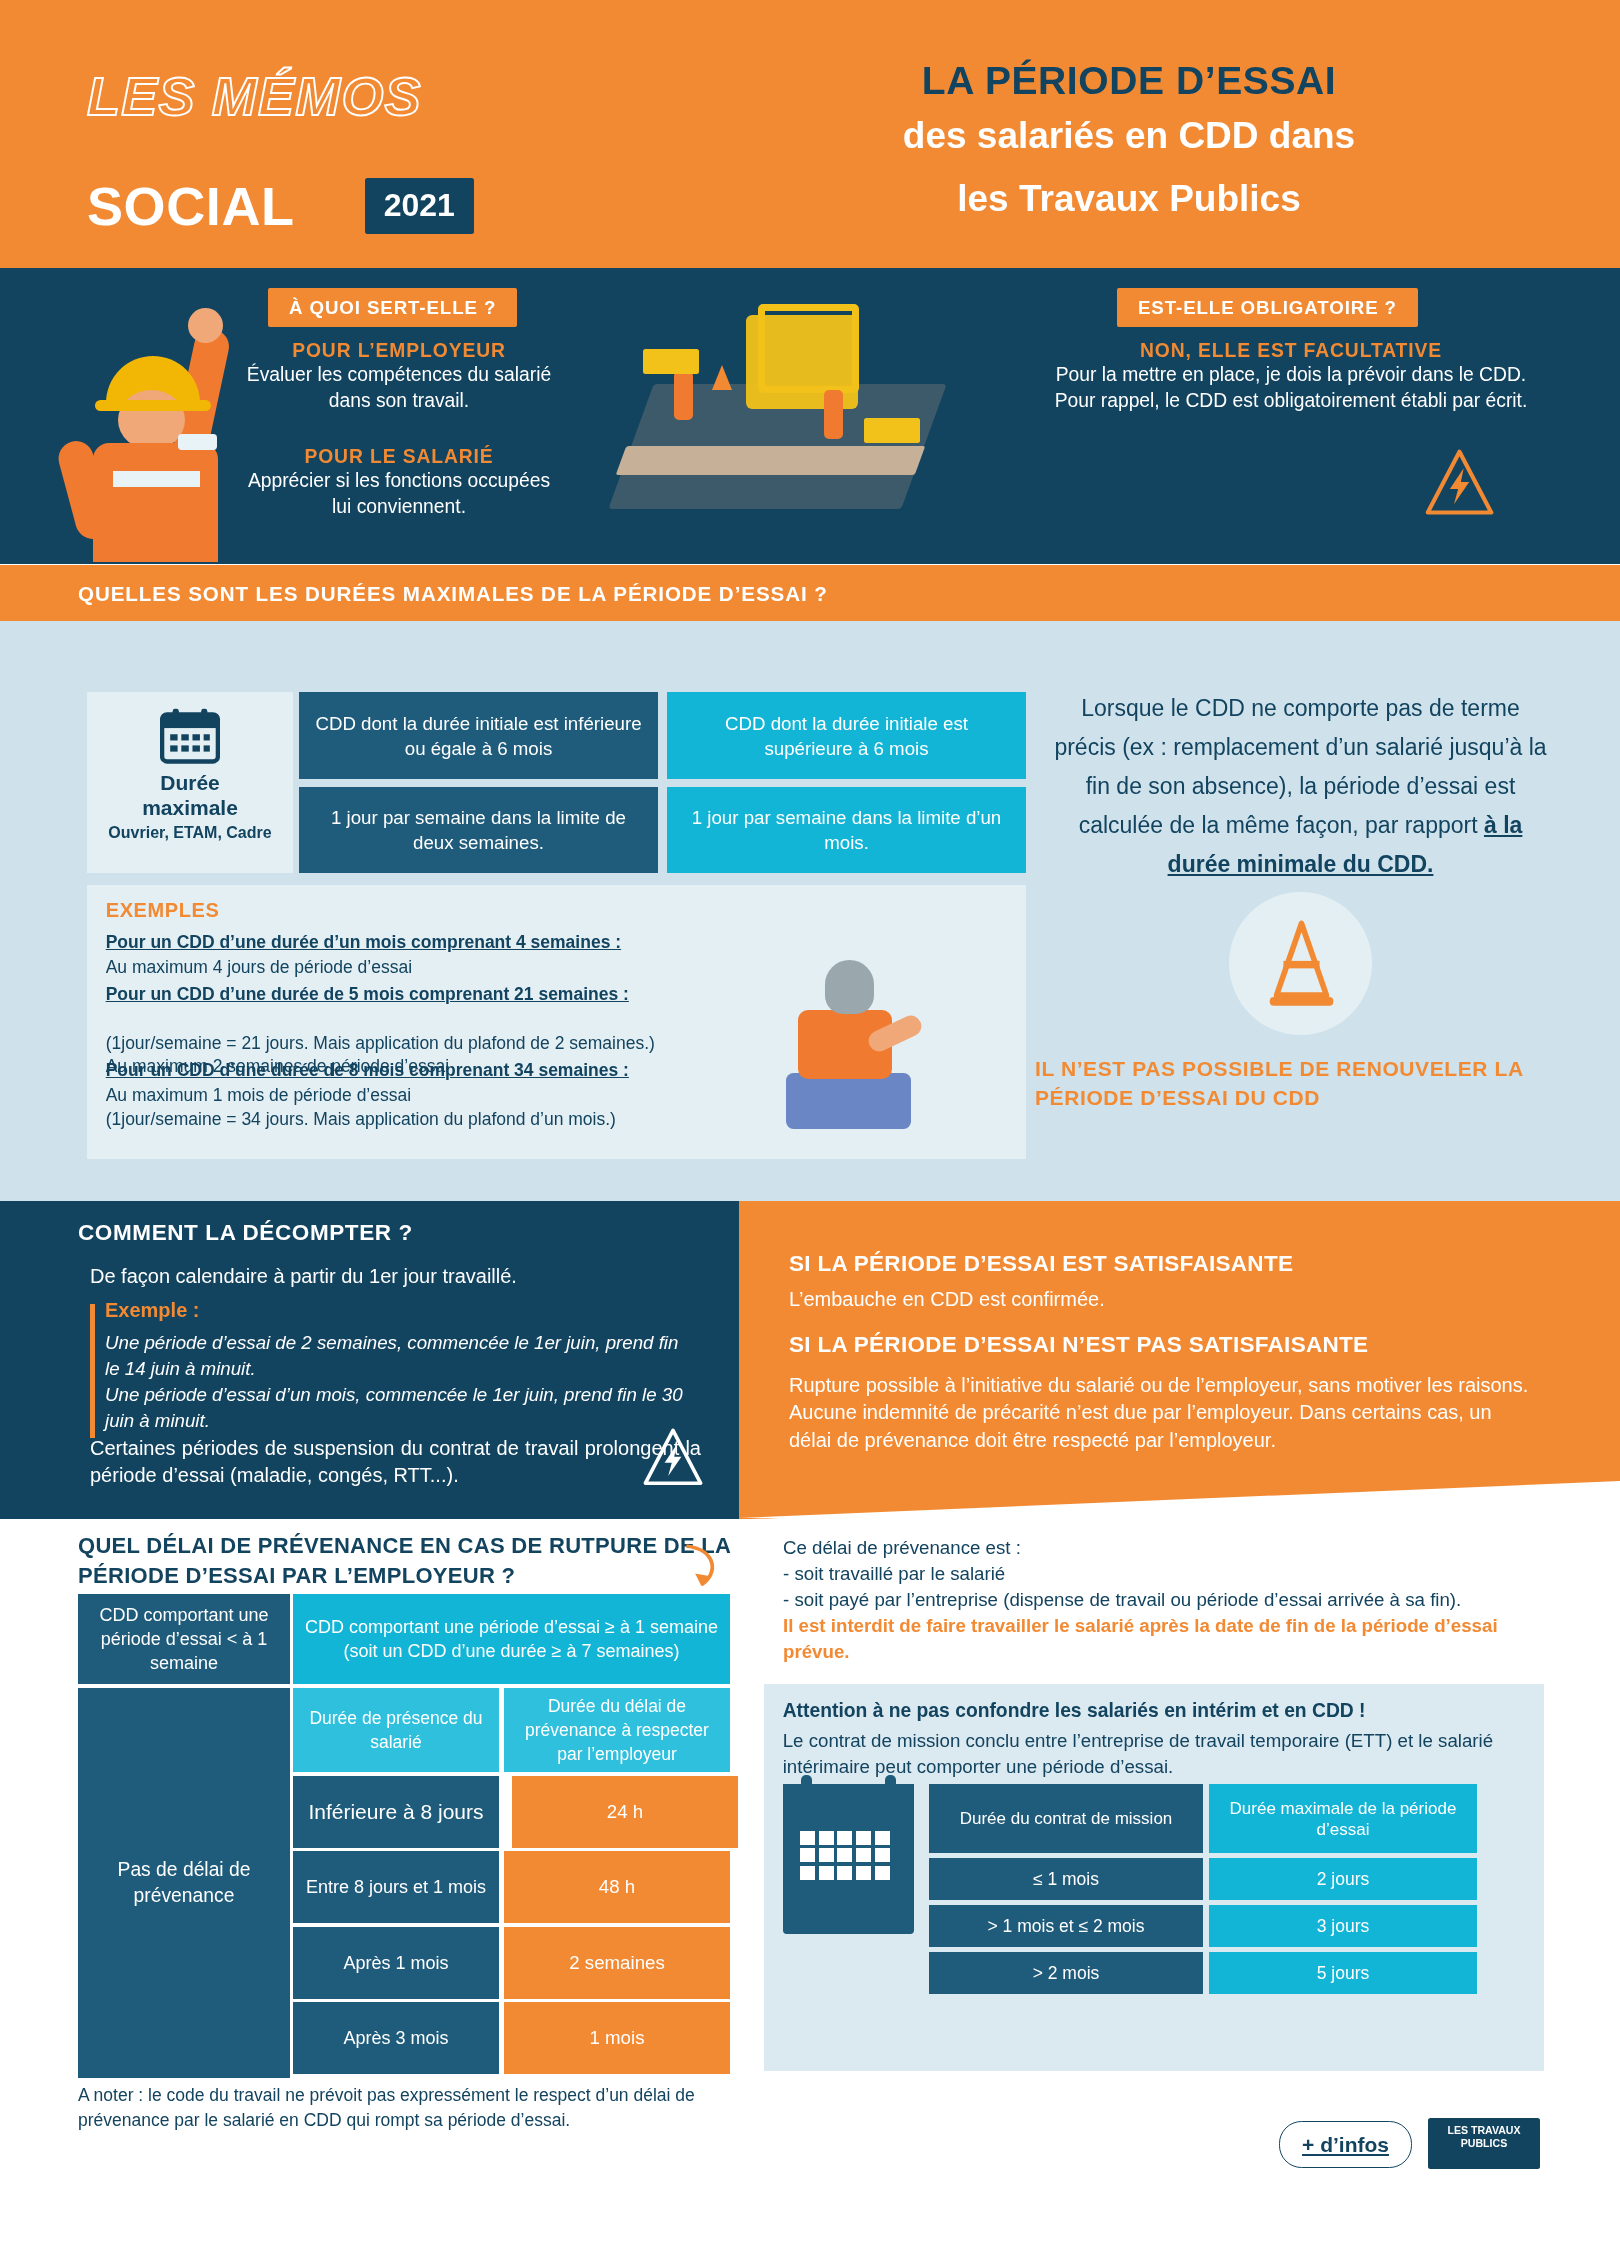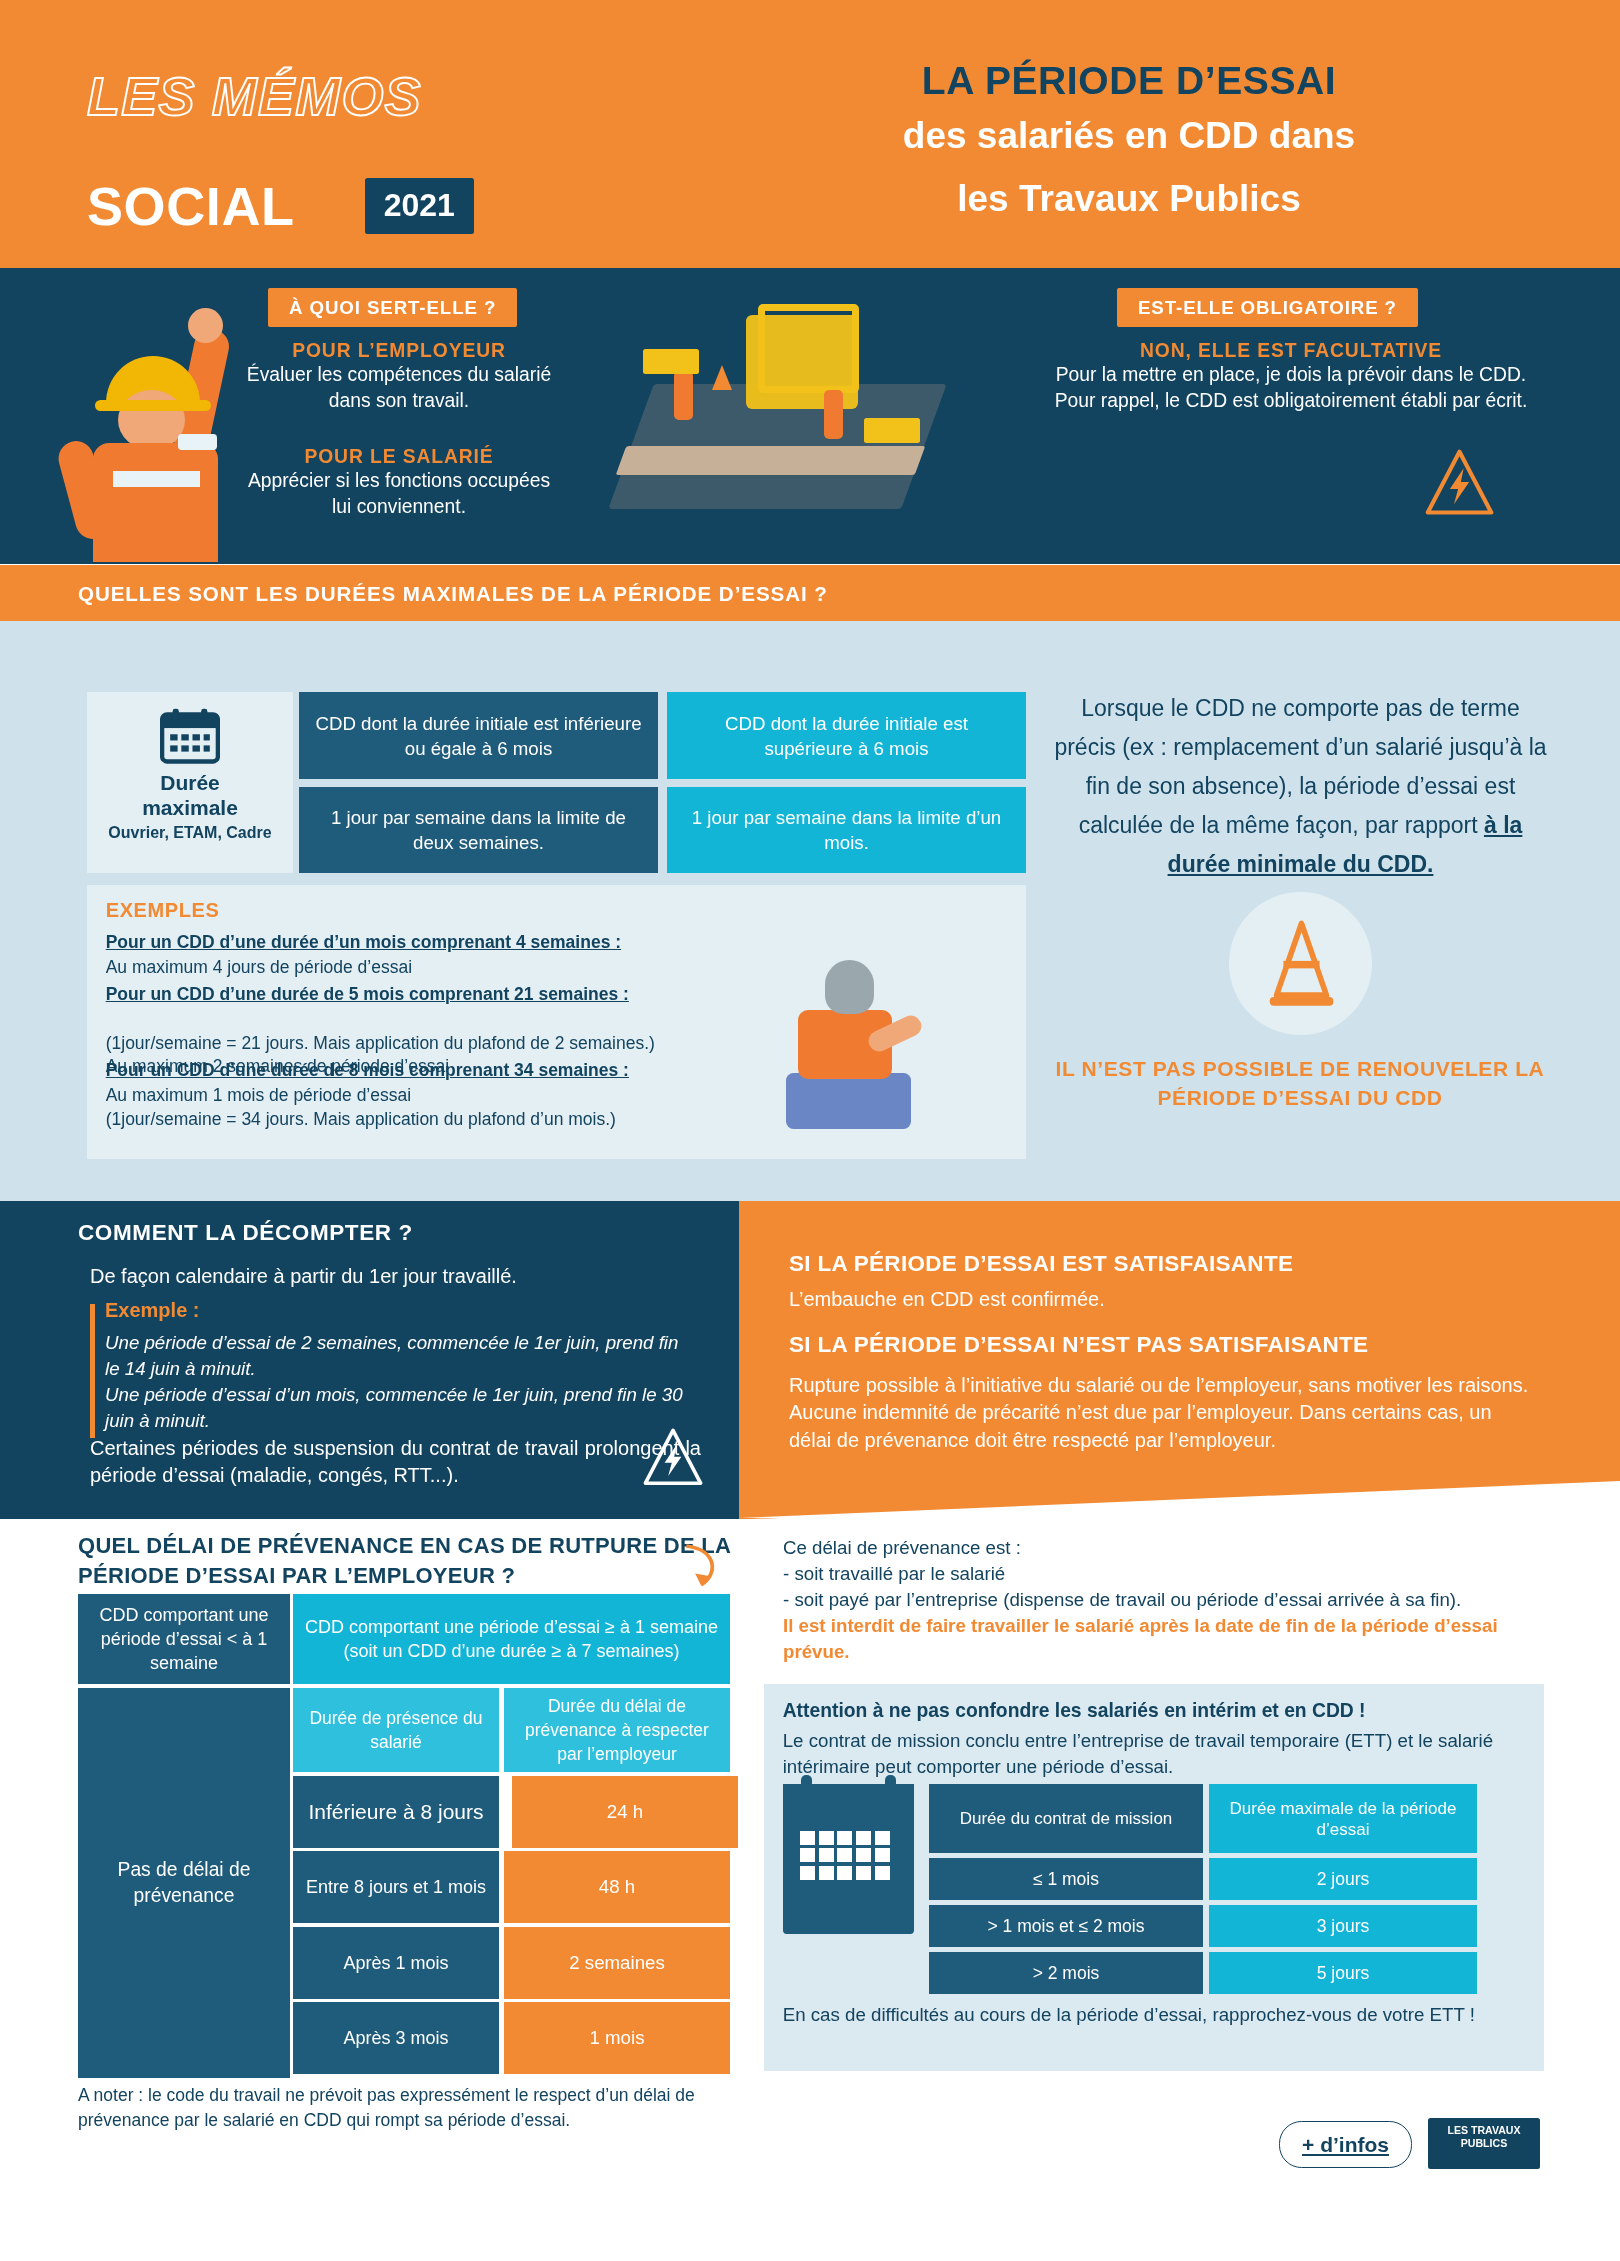--- a/index.html
+++ b/index.html
@@ -134,21 +134,21 @@
   }
   .ex-title{position:absolute;left:18.7px;top:13.7px;font-size:20px;font-weight:bold;color:#f28a33;letter-spacing:0.6px;}
   .ex-line{position:absolute;left:18.7px;font-size:17.5px;line-height:24px;color:#12435f;width:811px;}
   .ex-line b{text-decoration:underline;}
 
   .cone-badge{
     position:absolute;left:1229px;top:892px;width:143px;height:143px;border-radius:50%;background:#e4eff4;
   }
   .cone-badge svg{position:absolute;left:32px;top:25px;}
   .no-renew{
-    position:absolute;left:1035px;top:1054px;width:530px;text-align:center;
+    position:absolute;left:1035px;top:1054px;width:530px;text-align:left;
     color:#f28a33;font-weight:bold;font-size:21px;line-height:29px;letter-spacing:0.6px;
   }
 
   
   .mason{position:absolute;left:773px;top:954px;width:162px;height:187px;}
   .m-head{position:absolute;left:52px;top:6.2px;width:49px;height:54px;background:#9aa7ad;border-radius:25px 25px 18.7px 18.7px;}
   .m-body{position:absolute;left:25px;top:56px;width:94px;height:69px;background:#f07a2f;border-radius:10px;}
   .m-legs{position:absolute;left:12.5px;top:119px;width:125px;height:56px;background:#6a86c4;border-radius:7.5px;}
   .m-arm{position:absolute;left:94px;top:69px;width:56px;height:21px;background:#f0a878;border-radius:11.2px;transform:rotate(-25deg);}
 
@@ -411,21 +411,20 @@
   <div class="right-col-txt">
     <div>Ce délai de prévenance est :</div>
     <div>- soit travaillé par le salarié</div>
     <div>- soit payé par l’entreprise (dispense de travail ou période d’essai arrivée à sa fin).</div>
     <div class="orange-b">Il est interdit de faire travailler le salarié après la date de fin de la période d’essai prévue.</div>
   </div>
 
   <div class="att-box">
     <div class="att-t">Attention à ne pas confondre les salariés en intérim et en CDD !</div>
     <div class="att-p">Le contrat de mission conclu entre l’entreprise de travail temporaire (ETT) et le salarié intérimaire peut comporter une période d’essai.</div>
-    <div class="att-end">En cas de difficultés au cours de la période d’essai, rapprochez-vous de votre ETT !</div>
   </div>
 
   <div class="cal2">
     <div style="position:absolute;left:0;top:0;width:131px;height:30px;background:#1f5b7a;"></div>
     <div style="position:absolute;left:17.5px;top:-8.7px;width:11.2px;height:21px;background:#1f5b7a;border-radius:5px;"></div>
     <div style="position:absolute;left:102px;top:-8.7px;width:11.2px;height:21px;background:#1f5b7a;border-radius:5px;"></div>
     <div class="grid">
       <div class="cellg"></div>
         <div class="cellg"></div>
         <div class="cellg"></div>

